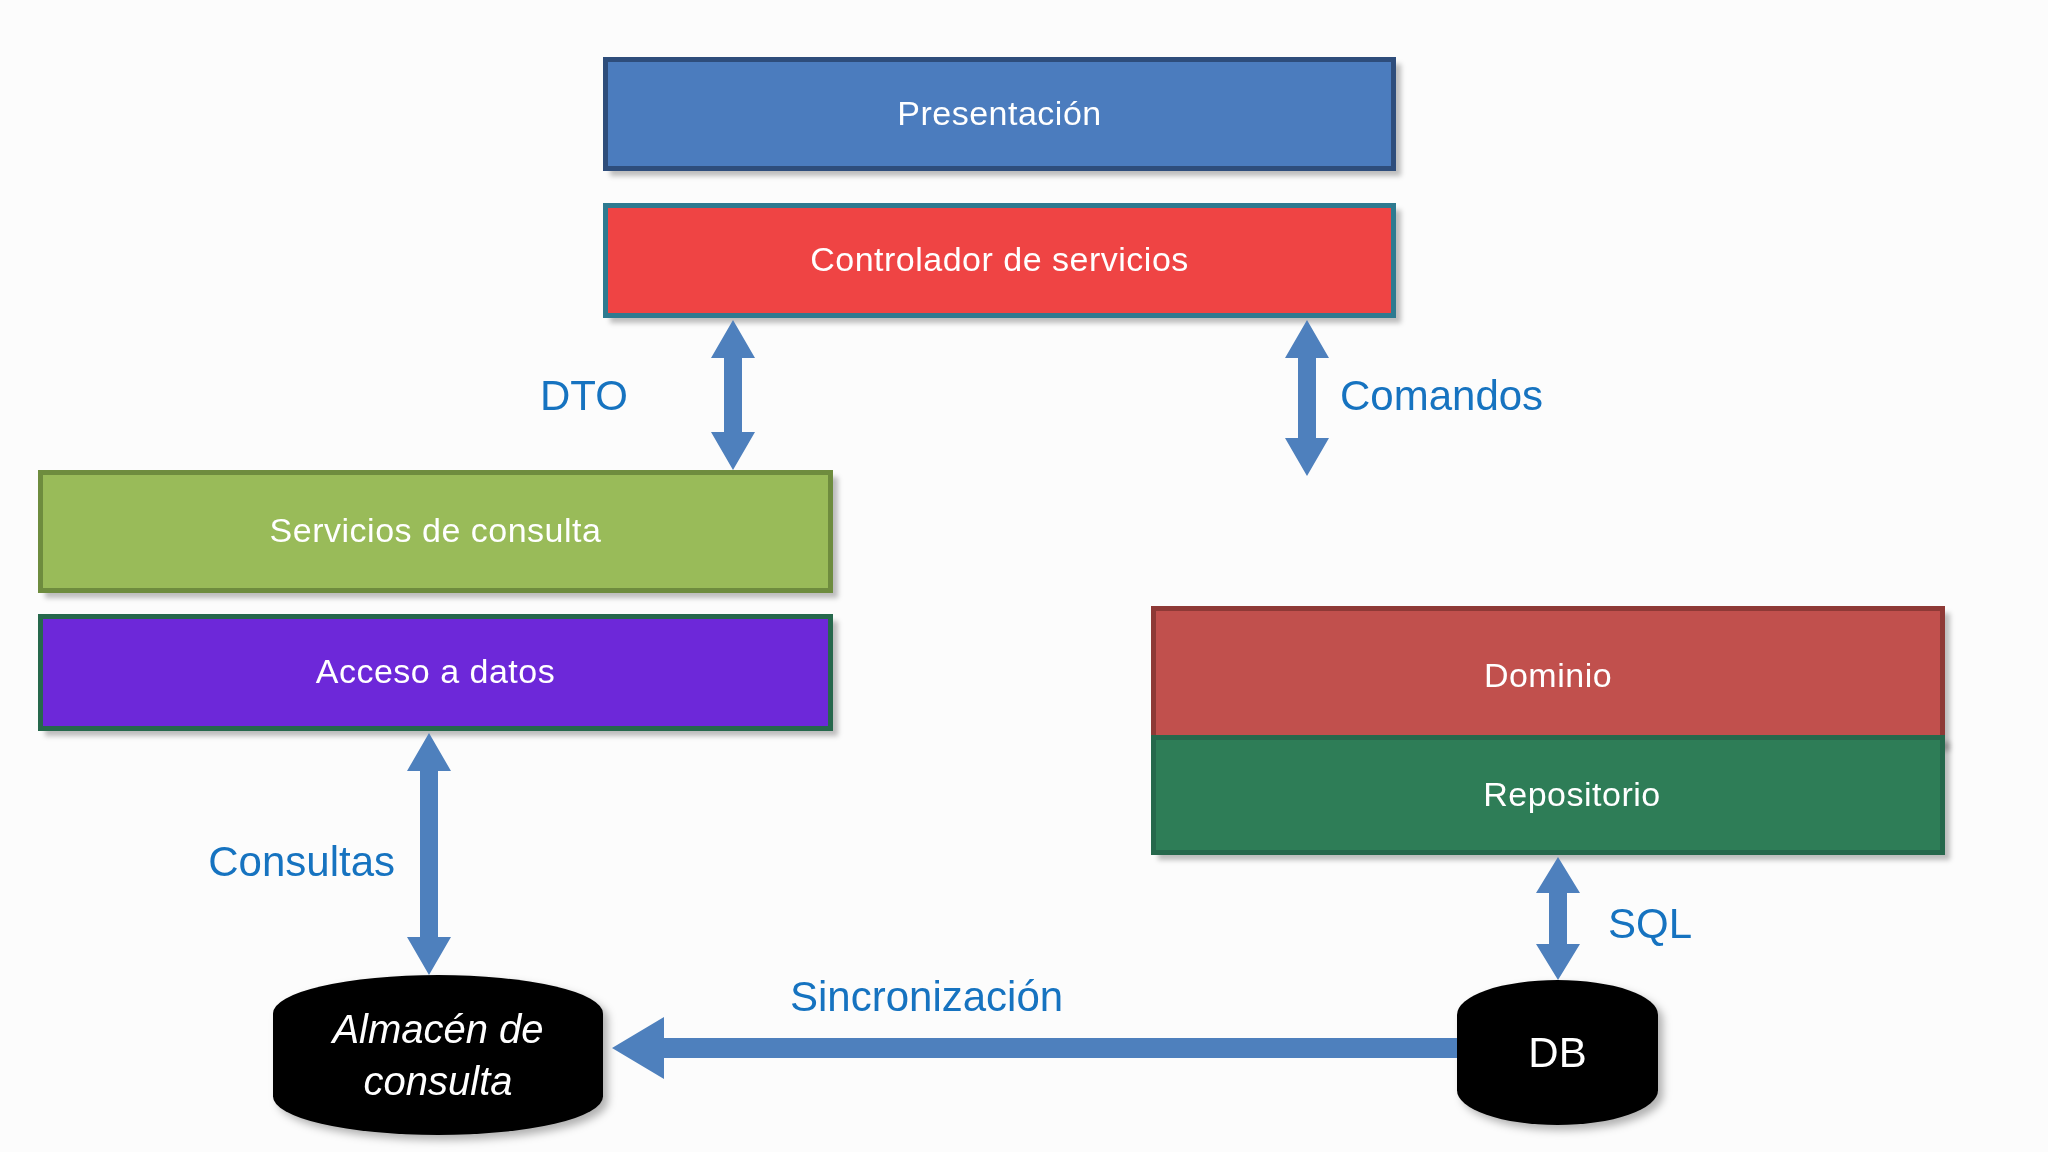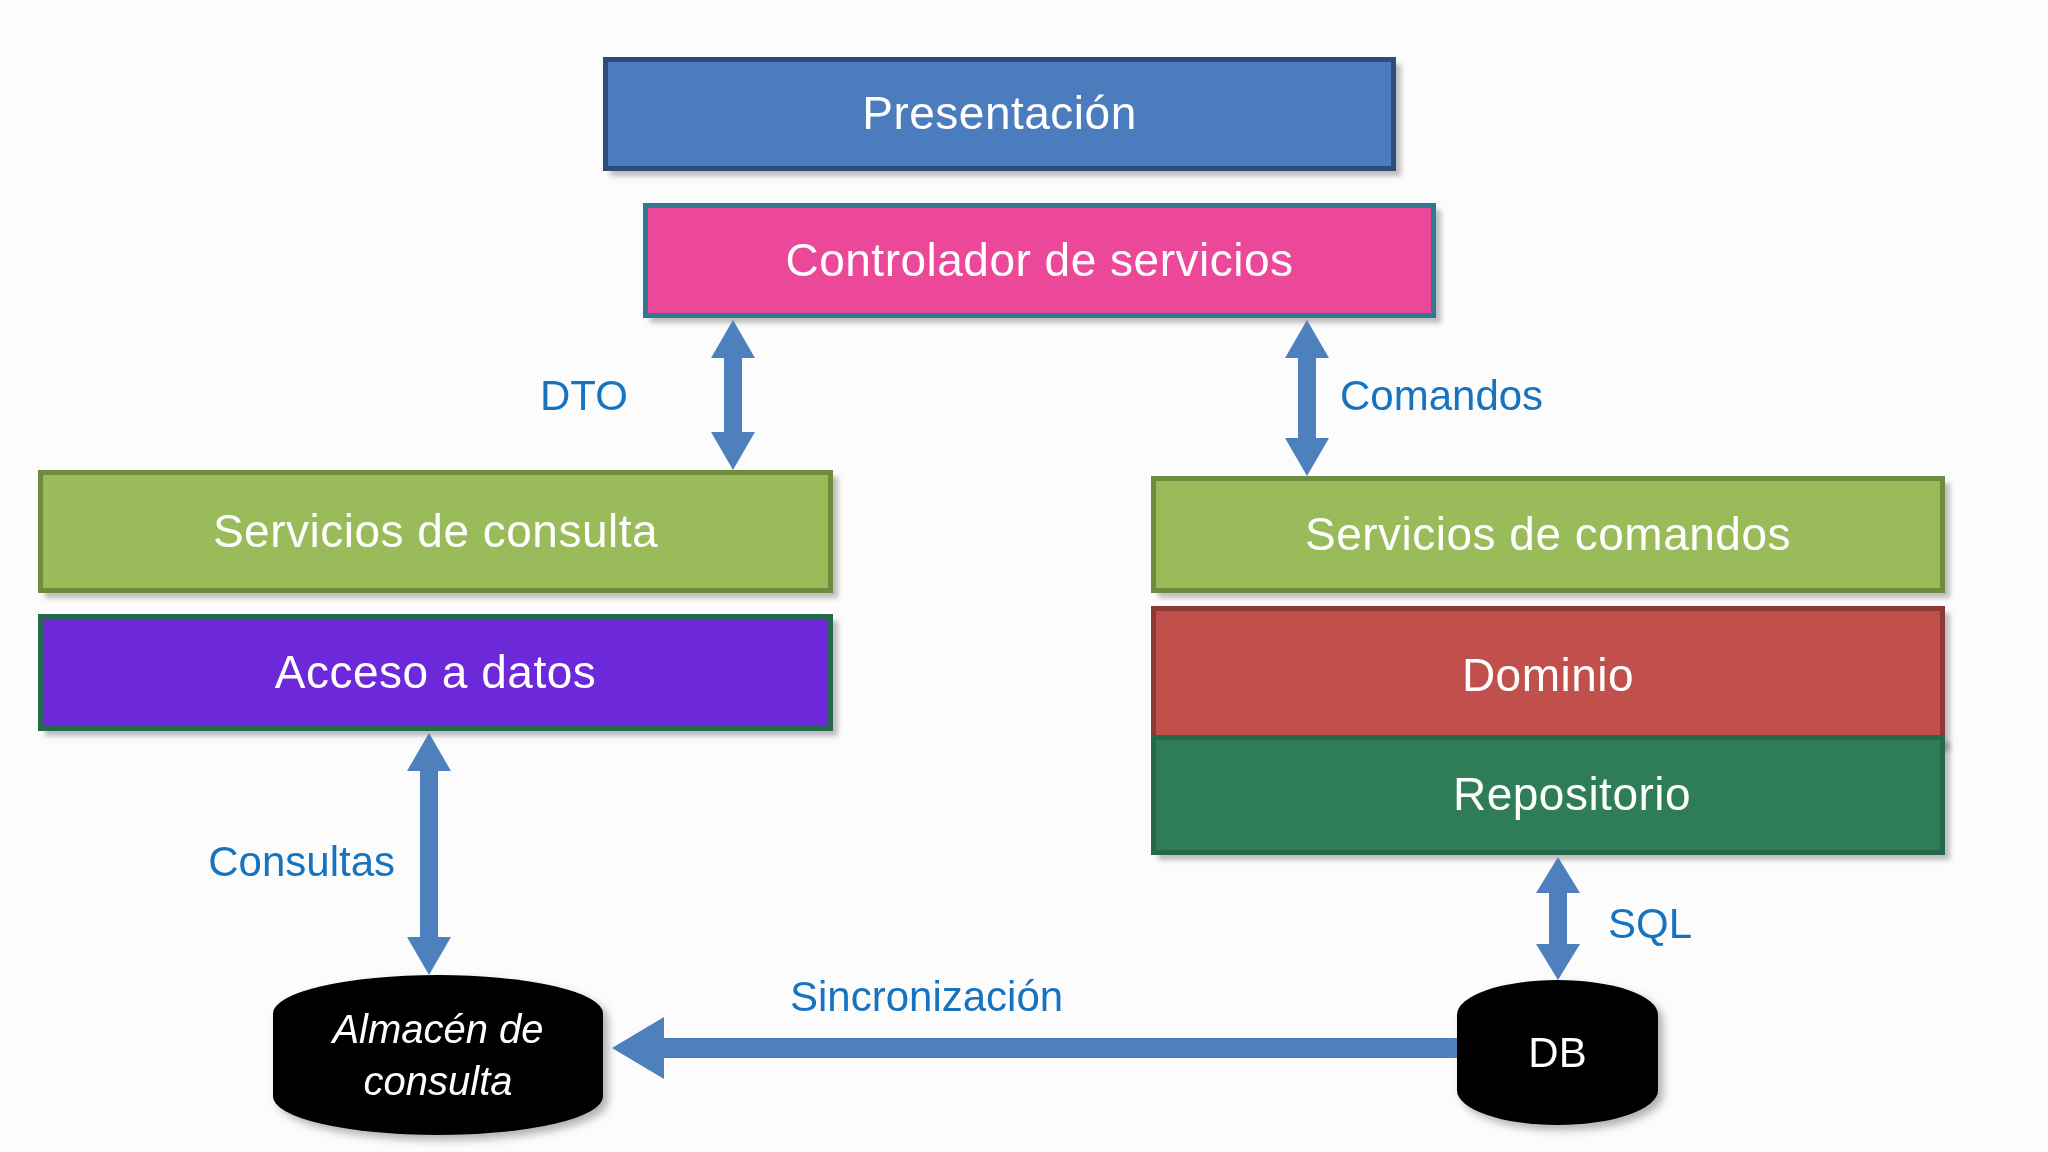--- a/index.html
+++ b/index.html
@@ -17,21 +17,21 @@
     background: #FCFCFC;
   }
   .box {
     position: absolute;
     box-sizing: border-box;
     border: 5px solid transparent;
     display: flex;
     align-items: center;
     justify-content: center;
     color: #FFFFFF;
-    font-size: 46px;
+    font-size: 34px;
     letter-spacing: 0.5px;
     box-shadow: 6px 6px 5px -1px rgba(0,0,0,0.25);
   }
   .box span { transform: translateY(-1px); }
 
   
   .b-presentacion      { left: 603px;  top: 57px;  width: 793px; height: 114px; }
   .b-controlador       { left: 603px;  top: 203px; width: 793px; height: 115px; }
   .b-serv-consulta     { left: 38px;   top: 470px; width: 795px; height: 123px; }
   .b-acceso-datos      { left: 38px;   top: 614px; width: 795px; height: 117px; }
@@ -75,31 +75,28 @@
   .l-sync      { left: 790px;  top: 973px; width: 510px; }
 </style>
 </head>
 <body>
 
 <div id="canvas" style="background: rgb(252, 252, 252);">
 
   <div class="box b-presentacion" style="background: rgb(75, 124, 190); border-color: rgb(46, 77, 123); color: rgb(255, 255, 255);">
       <span>Presentación</span>
     </div>
-  <div class="box b-controlador" style="background: #ec4899; border-color: rgb(46, 122, 144); color: rgb(255, 255, 255); margin-left: 40px;">
+  <div class="box b-controlador" style="background: #ef4444; border-color: rgb(46, 122, 144); color: rgb(255, 255, 255);">
       <span>Controlador de servicios</span>
     </div>
   <div class="box b-serv-consulta" style="background: rgb(153, 187, 89); border-color: rgb(110, 140, 62); color: rgb(255, 255, 255);">
       <span>Servicios de consulta</span>
     </div>
   <div class="box b-acceso-datos" style="background: #6d28d9; border-color: rgb(38, 104, 76); color: rgb(255, 255, 255);">
       <span>Acceso a datos</span>
-    </div>
-  <div class="box b-serv-comandos" style="background: rgb(153, 187, 89); border-color: rgb(110, 140, 62); color: rgb(255, 255, 255);">
-      <span>Servicios de comandos</span>
     </div>
   <div class="box b-dominio" style="background: rgb(193, 80, 77); border-color: rgb(142, 57, 54); color: rgb(255, 255, 255);">
       <span>Dominio</span>
     </div>
   <div class="box b-repositorio" style="background: rgb(46, 125, 87); border-color: rgb(38, 104, 76); color: rgb(255, 255, 255);">
       <span>Repositorio</span>
     </div>
 
   <div class="cylinder cyl-almacen" style="background: rgb(0, 0, 0); color: rgb(255, 255, 255);">
     <span>Almacén de</span>

